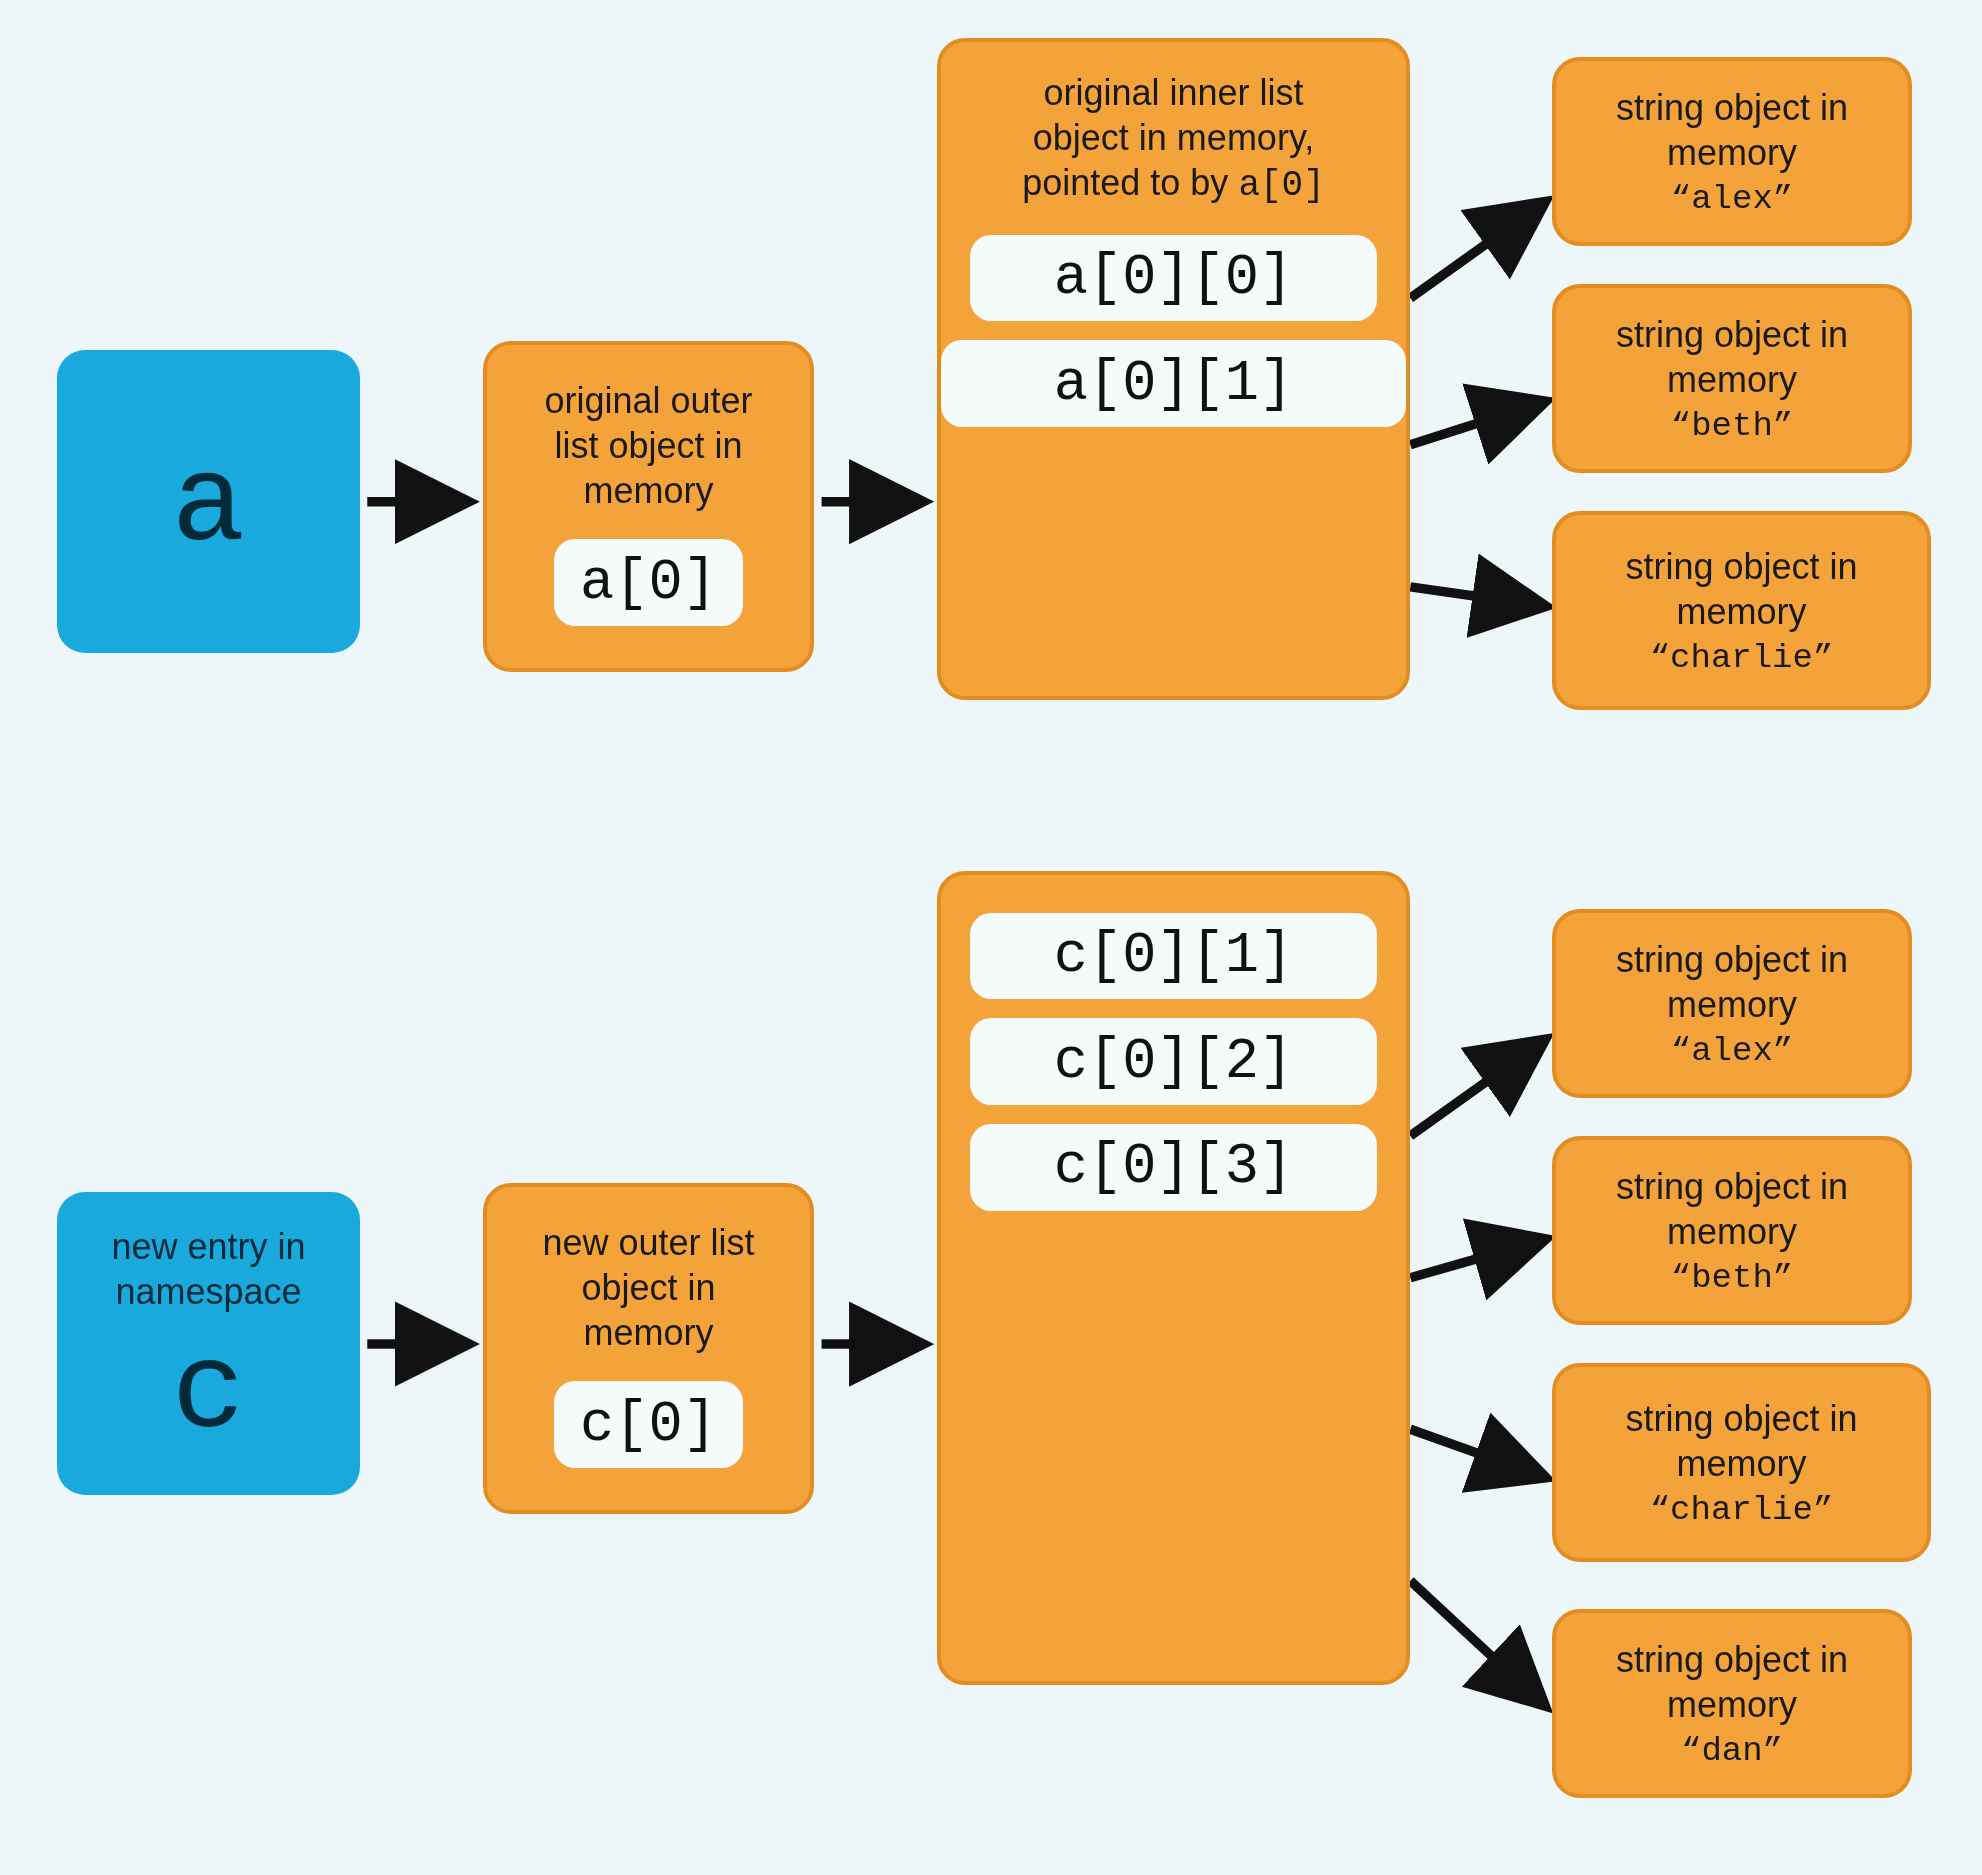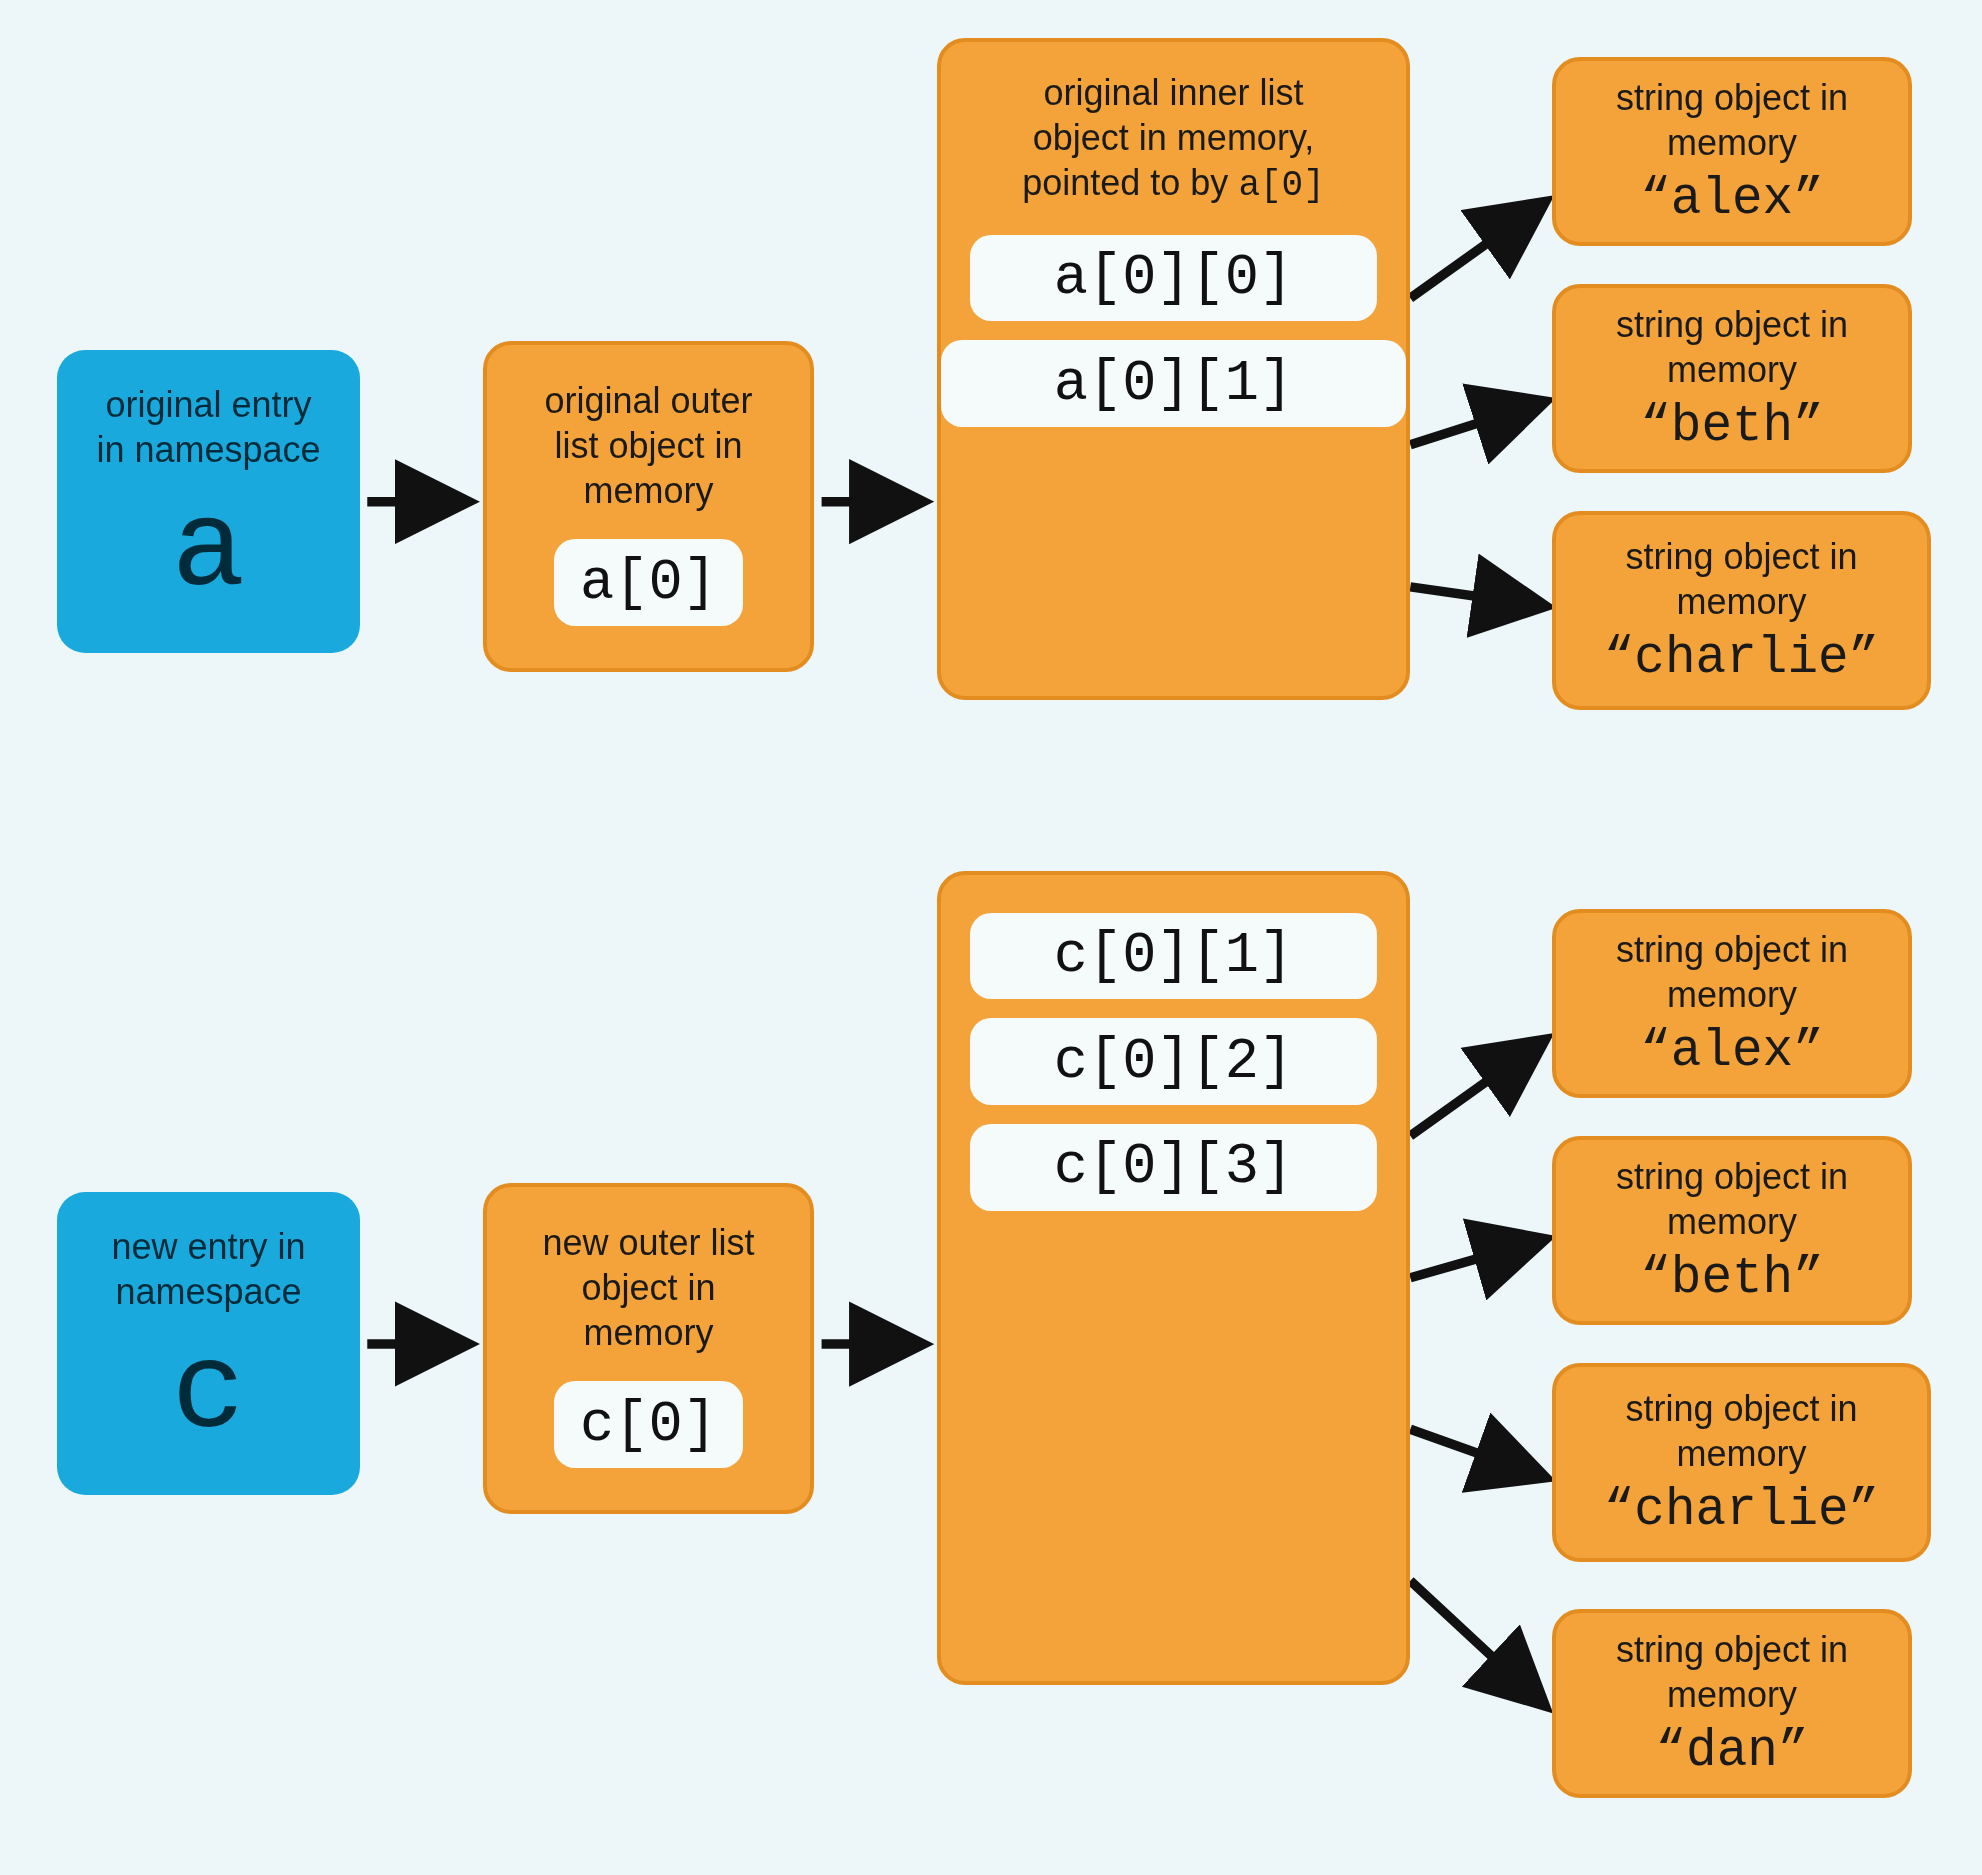--- a/index.html
+++ b/index.html
@@ -49,21 +49,21 @@
     font-size: 57px;
     margin: 9.5px 0;
     color: #111;
     font-weight: 400;
   }
   .code-inline {
     font-family: "Menlo", "Consolas", "Courier New", monospace;
   }
   .quoted {
     font-family: "Menlo", "Consolas", "Courier New", monospace;
-    font-size: 51px;
+    font-size: 34px;
     font-weight: 400;
     margin-top: 5.7px;
   }
   svg.arrows {
     position: absolute;
     top: 0; left: 0;
     width: 1983px; height: 1876px;
     pointer-events: none;
   }
 </style>
@@ -85,21 +85,20 @@
 
   <line x1="388" y1="1420" x2="492" y2="1420" stroke="#111" stroke-width="10" marker-end="url(#ah)"></line>
   <line x1="868" y1="1420" x2="972" y2="1420" stroke="#111" stroke-width="10" marker-end="url(#ah)"></line>
   <line x1="1490" y1="1200" x2="1630" y2="1100" stroke="#111" stroke-width="10" marker-end="url(#ah)"></line>
   <line x1="1490" y1="1350" x2="1630" y2="1310" stroke="#111" stroke-width="10" marker-end="url(#ah)"></line>
   <line x1="1490" y1="1510" x2="1630" y2="1560" stroke="#111" stroke-width="10" marker-end="url(#ah)"></line>
   <line x1="1490" y1="1670" x2="1630" y2="1800" stroke="#111" stroke-width="10" marker-end="url(#ah)"></line>
 </svg>
 
 <div class="box blue" style="left:57px; top:350px; width:303px; height:303px;">
-  <div class="label">original entry in namespace</div>
   <div class="big-var">a</div>
 </div>
 
 <div class="box orange" style="left:483px; top:341px; width:331px; height:331px;">
   <div class="label" style="margin-bottom:17px;">original outer list object in memory</div>
   <div class="code-pill">a[0]</div>
 </div>
 
 <div class="box orange" style="left:937px; top:38px; width:473px; height:662px; justify-content:flex-start; padding-top:28px;">
   <div class="label" style="margin-bottom:17px;">

